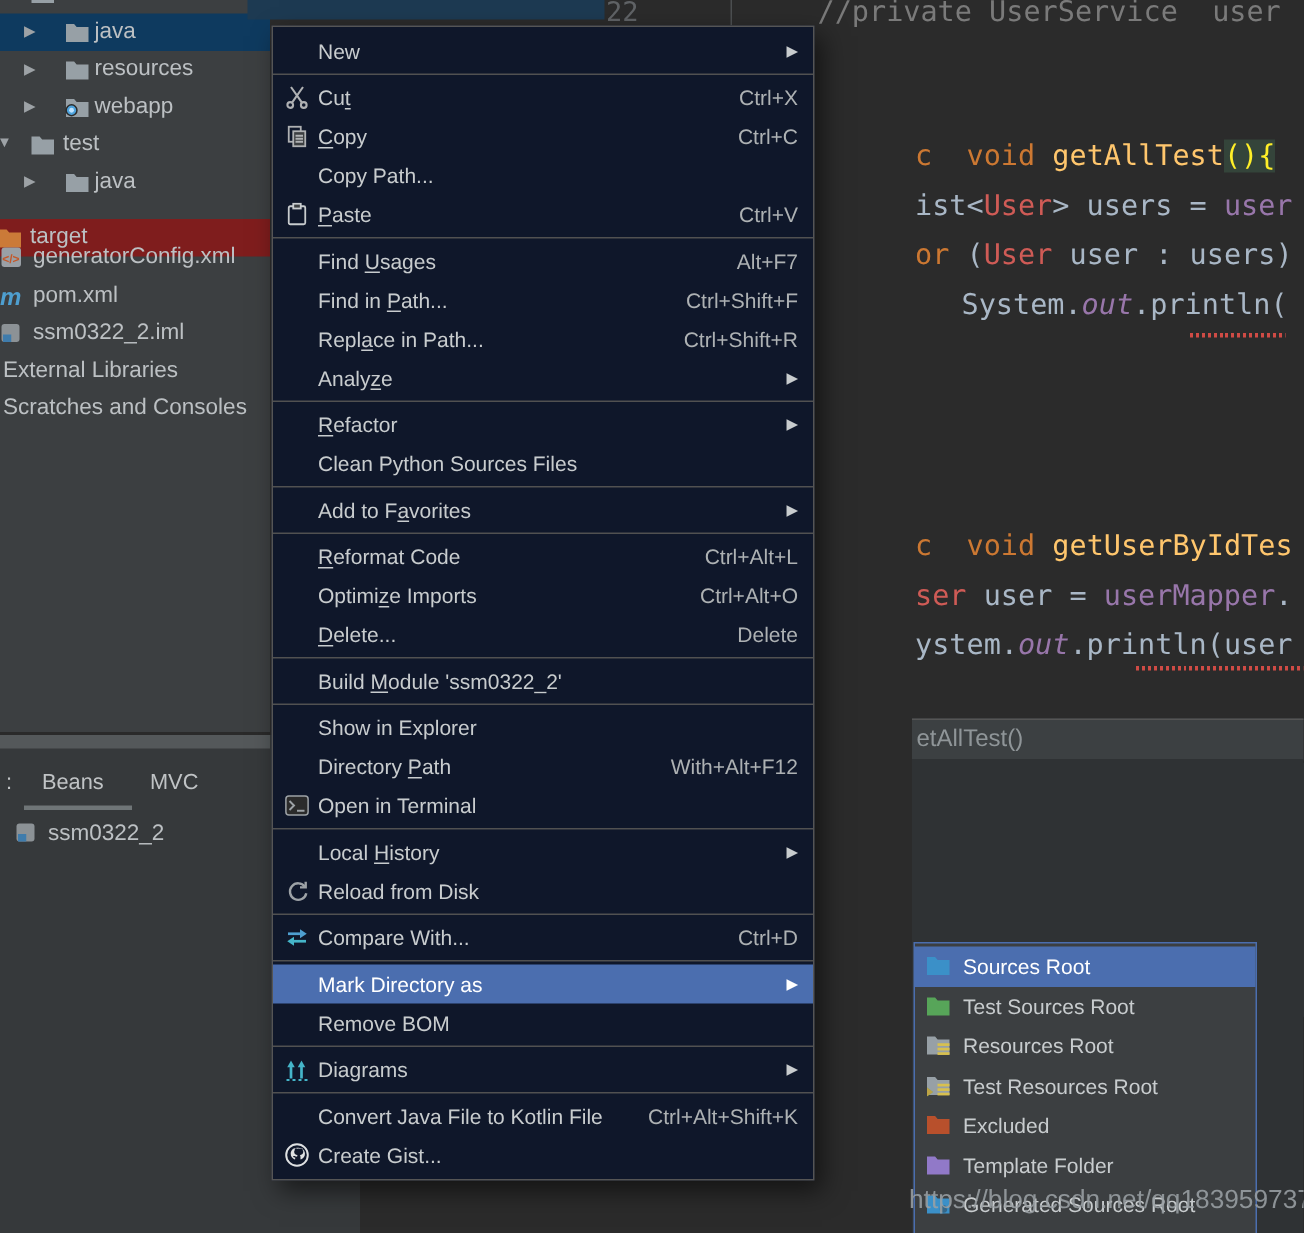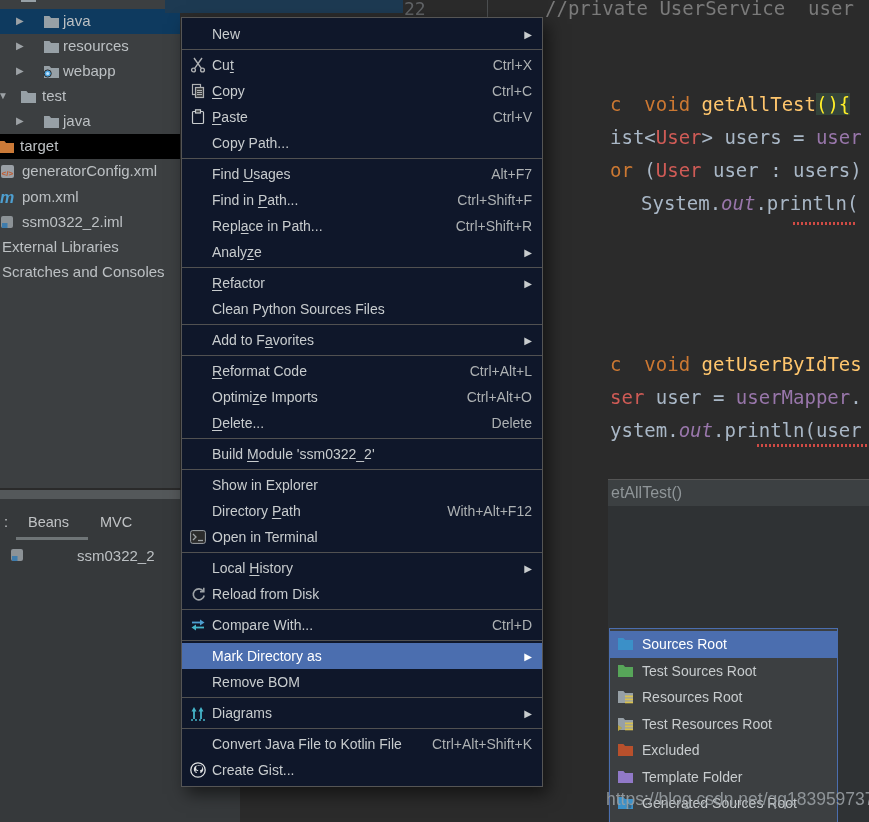--- a/index.html
+++ b/index.html
@@ -5,21 +5,21 @@
   html,body{margin:0;padding:0;}
   body{
     width:869px;height:822px;position:relative;overflow:hidden;
     background:#2b2b2b;font-family:"Liberation Sans",sans-serif;
     -webkit-font-smoothing:antialiased;
   }
   
   #tree-panel{position:absolute;left:0;top:0;width:180px;height:490px;background:#3c3f41;z-index:1;}
   .trow{position:absolute;left:0;width:180px;height:25px;font-size:15px;color:#bcc0c3;}
   .trow.sel-blue{background:#0e3a5f;}
-  .trow.sel-brown{background:#000000;}
+  .trow.sel-brown{background:#7f1d1d;margin-top:12px;}
   .trow .t-arrow{position:absolute;top:6px;font-size:10px;color:#9da2a6;}
   .trow .t-icon{position:absolute;top:5px;width:18px;height:16px;}
   .trow .t-label{position:absolute;top:3px;white-space:nowrap;}
   
   #editor-tab-highlight{position:absolute;left:165px;top:0;width:238px;height:13px;background:#1d3a52;z-index:2;}
   #gutter-num{position:absolute;left:404px;top:-2px;font-family:"DejaVu Sans Mono",monospace;font-size:18px;color:#606366;z-index:1;}
   #gutter-line{position:absolute;left:487px;top:0;width:1px;height:17px;background:#4c4f51;z-index:1;}
   .cl{position:absolute;font-family:"DejaVu Sans Mono",monospace;font-size:19px;line-height:33px;white-space:pre;z-index:2;}
   .tk-com{color:#7a7a7a}.tk-kw{color:#cc7832}.tk-fn{color:#ffc66d}.tk-red{color:#cf5b56}
   .tk-fld{color:#9876aa}.tk-fldi{color:#9876aa;font-style:italic}.tk-txt{color:#a9b7c6}
@@ -31,21 +31,21 @@
   #console-area{position:absolute;left:608px;top:506px;width:261px;height:316px;background:#2f3234;z-index:1;}
   
   #bottom-panel{position:absolute;left:0;top:490px;width:240px;height:332px;background:#36393b;z-index:2;}
   #splitter{position:absolute;left:0;top:-2px;width:180px;height:9px;background:#54585a;border-top:2px solid #2a2a2a;}
   #bottom-divider{position:absolute;left:240px;top:289px;width:1px;height:43px;background:#454545;}
   .btab{position:absolute;top:24px;font-size:14.5px;color:#c0c3c5;}
   #tab-prefix{position:absolute;left:4px;top:24px;font-size:14.5px;color:#c0c3c5;}
   #active-tab-underline{position:absolute;left:16px;top:47px;width:72px;height:3px;background:#6f7577;}
   #module-row{position:absolute;left:0;top:54px;width:180px;height:24px;}
   #module-row .t-icon{position:absolute;left:10px;top:4px;}
-  #module-row .t-label{position:absolute;left:32px;top:3px;font-size:15px;color:#bcc0c3;margin-left:45px;}
+  #module-row .t-label{position:absolute;left:32px;top:3px;font-size:15px;color:#bcc0c3;}
   
   #context-menu{position:absolute;left:181px;top:17px;width:362px;box-sizing:border-box;
     background:#0f172a;border:1px solid #555;box-shadow:5px 7px 16px rgba(0,0,0,.55);
     padding:3px 0;z-index:5;}
   .mi{height:26px;display:flex;align-items:center;padding:0 10px 0 6px;color:#c8ccce;font-size:14px;}
   .mi .ic{width:20px;height:17px;margin-right:4px;flex:0 0 20px;display:flex;align-items:center;justify-content:center;}
   .mi .lbl{white-space:nowrap;}
   .mi .sc{margin-left:auto;color:#adb1b3;}
   .mi .sub-arrow{margin-left:auto;font-size:10px;color:#c8ccce;}
   .mi.selected{background:#4b6eaf;color:#fff;}
@@ -206,32 +206,32 @@
         <svg width="15" height="16" viewBox="0 0 15 16" stroke="#afb1b3" fill="none" stroke-width="1.2">
           <rect x="1.5" y="1.5" width="8" height="10"></rect>
           <rect x="4.5" y="4.5" width="8" height="10" fill="#3c3f41"></rect>
           <path d="M6 7.5h5M6 9.5h5M6 11.5h5"></path>
         </svg>
       </span>
       <span class="lbl"><u>C</u>opy</span>
       <span class="sc">Ctrl+C</span>
     </div>
     <div class="mi">
+      <span class="ic"></span>
+      <span class="lbl">Copy Path...</span>
+    </div>
+    <div class="mi">
       <span class="ic">
         <svg width="14" height="16" viewBox="0 0 14 16" stroke="#c8ccce" fill="none" stroke-width="1.2">
           <rect x="1.5" y="2.5" width="11" height="12" rx="1"></rect>
           <rect x="4.5" y="0.8" width="5" height="3.2" fill="#3c3f41"></rect>
         </svg>
       </span>
       <span class="lbl"><u>P</u>aste</span>
       <span class="sc">Ctrl+V</span>
-    </div>
-    <div class="mi">
-      <span class="ic"></span>
-      <span class="lbl">Copy Path...</span>
     </div>
     <div class="sep"></div>
     <div class="mi">
       <span class="ic"></span>
       <span class="lbl">Find <u>U</u>sages</span>
       <span class="sc">Alt+F7</span>
     </div>
     <div class="mi">
       <span class="ic"></span>
       <span class="lbl">Find in <u>P</u>ath...</span>

